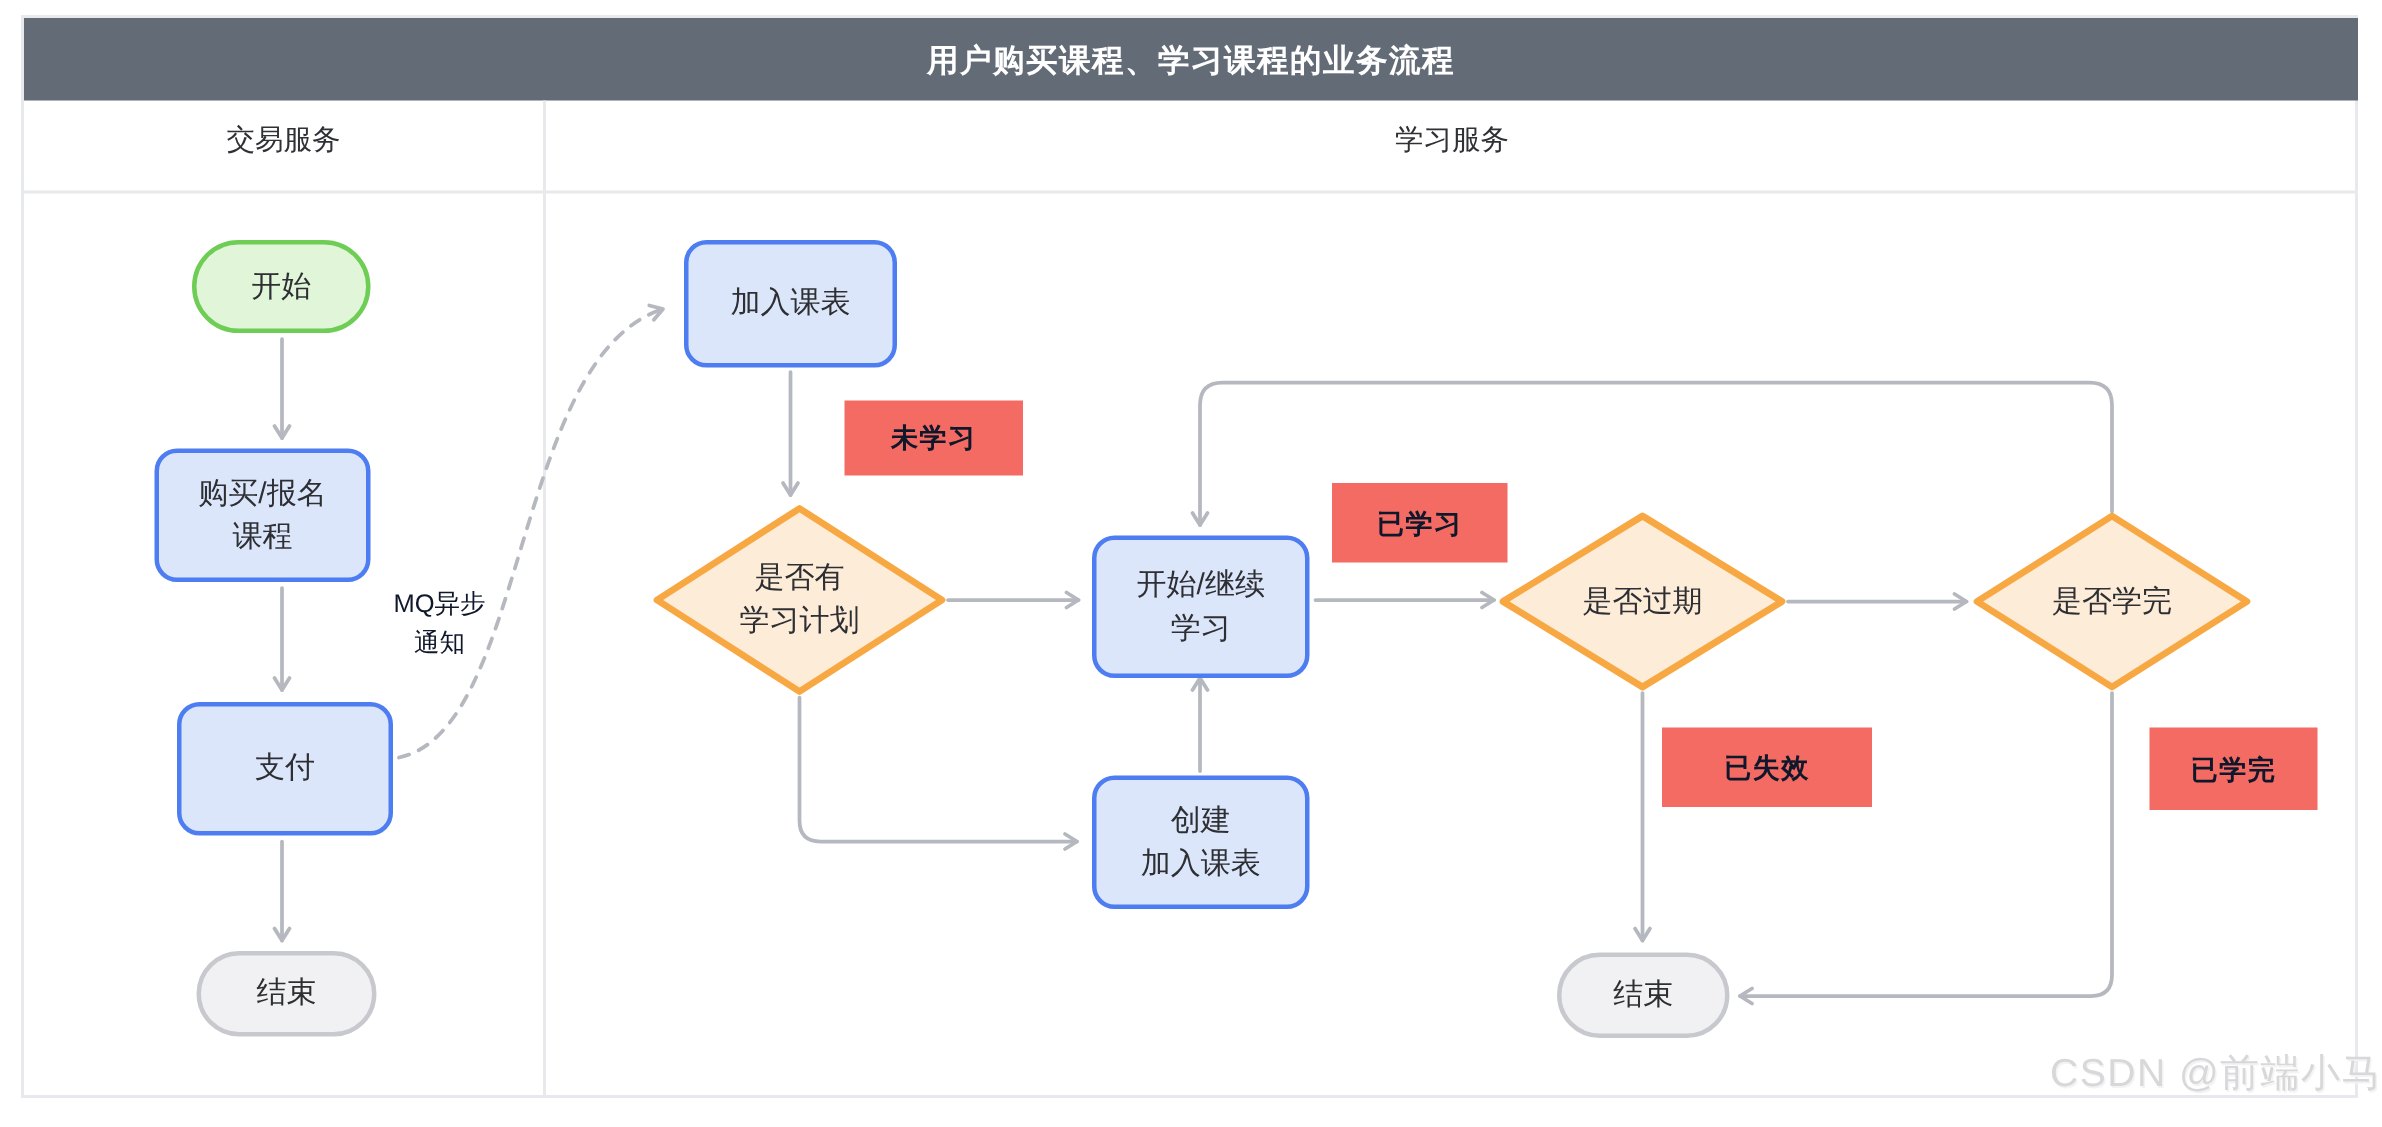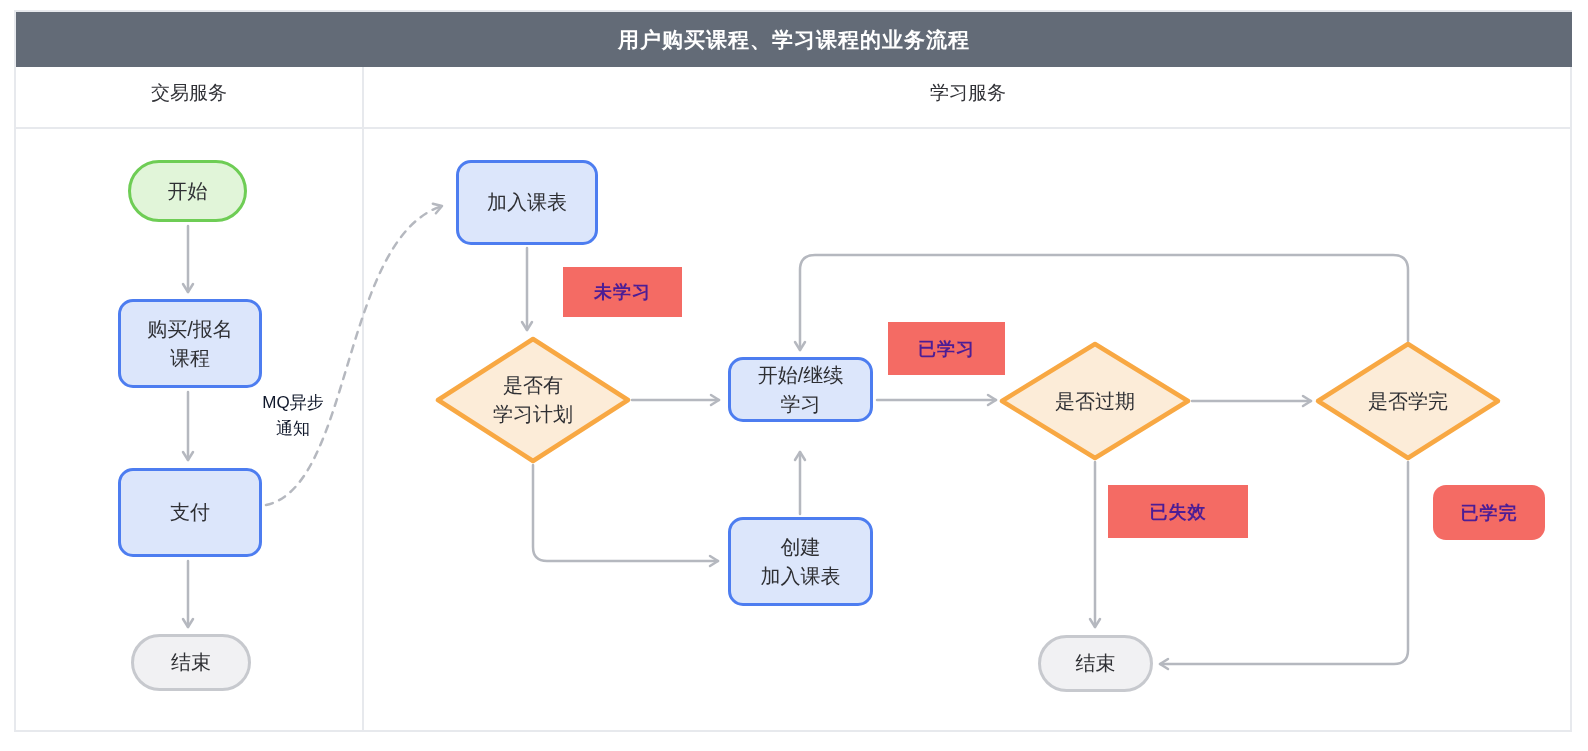--- a/index.html
+++ b/index.html
@@ -18,21 +18,21 @@
   .edge{stroke:var(--c-line,#b5b8bf);stroke-width:2.5;fill:none;stroke-linecap:round;}
   .edge--dashed{stroke-dasharray:7 7;}
   .arrowhead{stroke:var(--c-line,#b5b8bf);stroke-width:2.5;fill:none;stroke-linecap:round;stroke-linejoin:round;}
   .diamond{fill:var(--c-decision-fill,#fcecd8);stroke:var(--c-decision-border,#f8a843);
            stroke-width:4.5;stroke-linejoin:round;}
   .node{position:absolute;display:flex;align-items:center;justify-content:center;text-align:center;
         white-space:pre-line;font-size:20px;line-height:1.45;color:var(--c-text,#2e2f33);box-sizing:border-box;}
   .node--process{background:var(--c-process-fill,#dce6fb);border:3px solid var(--c-process-border,#4d7df0);border-radius:15px;}
   .node--start{background:var(--c-start-fill,#e1f5d9);border:3px solid var(--c-start-border,#6ecd55);border-radius:32px;}
   .node--end{background:var(--c-end-fill,#f1f1f3);border:3px solid var(--c-end-border,#c7c9ce);border-radius:30px;}
-  .badge{position:absolute;background:var(--c-badge,#f46b64);color:#4c1d95;font-weight:bold;font-size:18px;
+  .badge{position:absolute;background:var(--c-badge,#f46b64);color:#0f172a;font-weight:bold;font-size:18px;
          display:flex;align-items:center;justify-content:center;letter-spacing:1px;text-align:right;}
   .edge-label{position:absolute;white-space:pre-line;font-size:17px;line-height:1.55;text-align:center;color:#0f172a;}
   .watermark{position:absolute;right:0px;top:698px;width:300px;text-align:right;font-size:26px;
              color:#d8d8da;letter-spacing:1px;text-shadow:1px 1px 0 #f3f3f3;}
 </style>
 </head>
 <body>
 
 <div class="page">
 
@@ -67,36 +67,37 @@
     <path class="edge" d="M1095,462 L1095,627" marker-end="url(#arrow)"></path>
     <path class="edge" d="M1408,341 L1408,270 Q1408,255 1393,255 L815,255 Q800,255 800,270 L800,350" marker-end="url(#arrow)"></path>
     <path class="edge" d="M1408,462 L1408,650 Q1408,664 1394,664 L1160,664" marker-end="url(#arrow)"></path>
 
     <polygon class="diamond" points="533,339 628,400 533,461 438,400"></polygon>
     <polygon class="diamond" points="1095,344 1188,401 1095,458 1002,401"></polygon>
     <polygon class="diamond" points="1408,344 1498,401 1408,458 1318,401"></polygon>
   </svg>
 
   <div class="node node--start" style="left:128px;top:160px;width:119px;height:62px;">开始</div>
-  <div class="node node--process" style="left:118px;top:299px;width:144px;height:89px;">购买/报名
+  <div class="node node--process" style="left:103px;top:299px;width:144px;height:89px;">购买/报名
 课程</div>
   <div class="node node--process" style="left:118px;top:468px;width:144px;height:89px;">支付</div>
   <div class="node node--end" style="left:131px;top:634px;width:120px;height:57px;">结束</div>
 
   <div class="node node--process" style="left:456px;top:160px;width:142px;height:85px;">加入课表</div>
   <div class="node" style="left:438px;top:340px;width:190px;height:120px;">是否有
 学习计划</div>
-  <div class="node node--process" style="left:728px;top:357px;width:145px;height:65px;">开始/继续
+  <div class="node node--process" style="left:728px;top:357px;width:145px;height:95px;">开始/继续
 学习</div>
   <div class="node node--process" style="left:728px;top:517px;width:145px;height:89px;">创建
 加入课表</div>
   <div class="node" style="left:1002px;top:343px;width:186px;height:116px;">是否过期</div>
   <div class="node" style="left:1318px;top:343px;width:180px;height:116px;">是否学完</div>
   <div class="node node--end" style="left:1038px;top:635px;width:115px;height:57px;">结束</div>
 
   <div class="edge-label" style="left:243px;top:390px;width:100px;">MQ异步
 通知</div>
   <div class="badge" style="left:563px;top:267px;width:119px;height:50px;">未学习</div>
   <div class="badge" style="left:888px;top:322px;width:117px;height:53px;">已学习</div>
   <div class="badge" style="left:1108px;top:485px;width:140px;height:53px;">已失效</div>
-  <div class="badge" style="left:1433px;top:485px;width:112px;height:55px;border-radius:13px;">已学完</div>
+  <div class="badge" style="left:1433px;top:485px;width:112px;height:55px;">已学完</div>
 
+  <div class="watermark">CSDN @前端小马</div>
 </div>
 
 </body></html>

